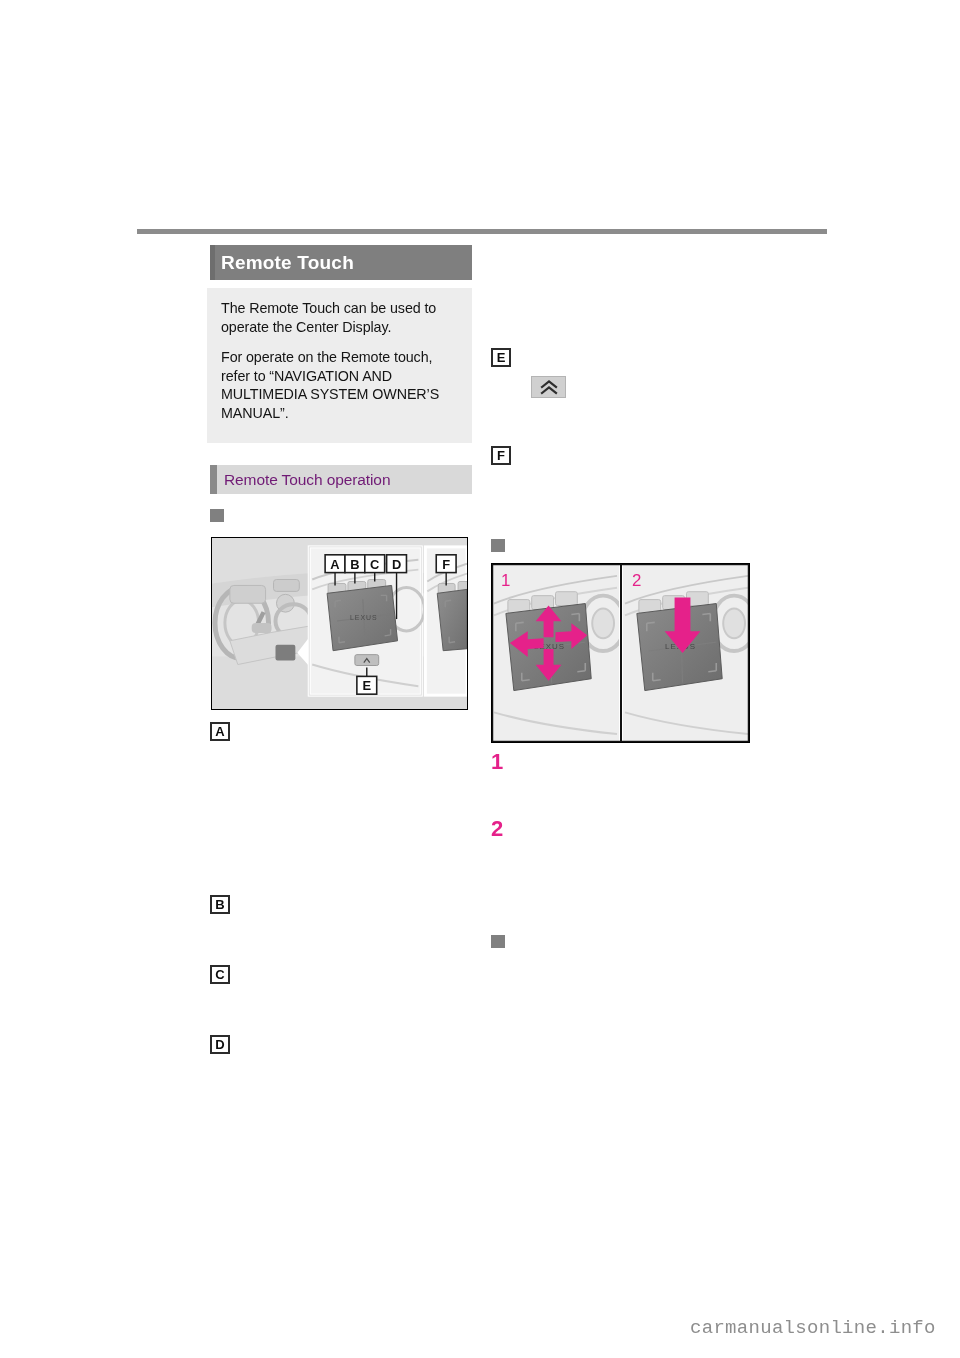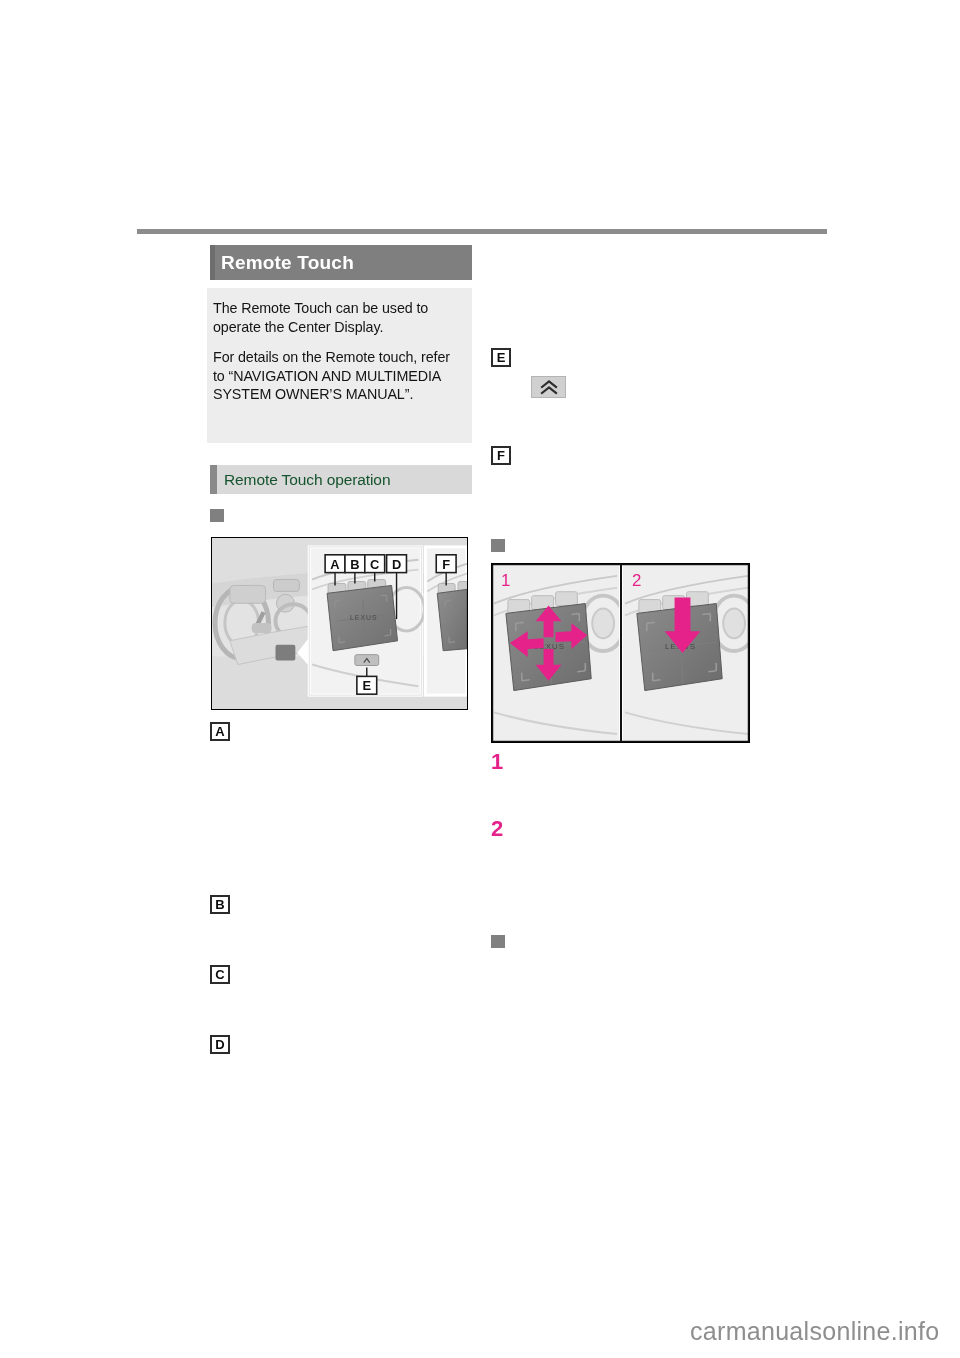--- a/index.html
+++ b/index.html
@@ -29,40 +29,40 @@
   }
   .section-bar .title{
     color:#ffffff;font-size:19px;font-weight:bold;
     letter-spacing:.2px;margin-left:11px;
   }
 
   
   .info-box{
     position:absolute;left:207px;top:288px;width:265px;height:155px;
     background:#ededed;
-    box-sizing:border-box;padding:11px 14px 0 6px;
+    box-sizing:border-box;padding:11px 14px 0 14px;
   }
   .info-box p{
     margin:0 0 11px 0;
     font-size:14.3px;line-height:1.32;color:#141414;
     font-family:"Liberation Sans", sans-serif;
     letter-spacing:-0.1px;
   }
 
   
   .sub-bar{
     position:absolute;left:210px;top:465px;width:262px;height:29px;
     background:#d9d9d9;
     display:flex;align-items:center;
   }
   .sub-bar .accent{
     position:absolute;left:0;top:0;width:7px;height:29px;background:#8a8a8a;
   }
   .sub-bar .sub-title{
-    margin-left:14px;font-size:15.5px;color:#14532d;letter-spacing:-0.1px;
+    margin-left:14px;font-size:15.5px;color:#701a75;letter-spacing:-0.1px;
   }
 
   
   .sq-bullet{
     position:absolute;width:14px;height:13px;background:#808080;
   }
 
   
   .marker{
     position:absolute;width:20px;height:19px;
@@ -95,39 +95,39 @@
     border:1px solid #000000;box-sizing:border-box;overflow:hidden;
   }
   #fig-console{left:211px;top:537px;width:257px;height:173px;}
   #fig-gestures{left:491px;top:563px;width:259px;height:180px;}
 
   .fig-inner{position:absolute;left:0;top:0;width:100%;height:100%;}
 
   
   .watermark{
     position:absolute;left:690px;top:1317px;
-    font-size:25px;color:#8e8e8e;letter-spacing:.3px;
-    font-family:Liberation Sans, sans-serif;
+    font-size:19px;color:#8e8e8e;letter-spacing:.3px;
+    font-family:Liberation Mono, monospace;
   }
 </style>
 </head>
 <body>
 
 <div class="page">
 
   <div class="top-rule"></div>
 
   <div class="section-bar">
     <div class="bar-accent"></div>
     <span class="title">Remote Touch</span>
   </div>
 
   <div class="info-box">
     <p>The Remote Touch can be used to operate the Center Display.</p>
-    <p>For details on the Remote touch, refer to “NAVIGATION AND MULTIMEDIA SYSTEM OWNER’S MANUAL”.</p>
+    <p>For operate on the Remote touch, refer to “NAVIGATION AND MULTIMEDIA SYSTEM OWNER’S MANUAL”.</p>
   </div>
 
   <div class="sub-bar">
     <div class="accent"></div>
     <span class="sub-title">Remote Touch operation</span>
   </div>
 
   <div class="sq-bullet" style="left:210px;top:509px;"></div>
 
   <div class="fig" id="fig-console">

